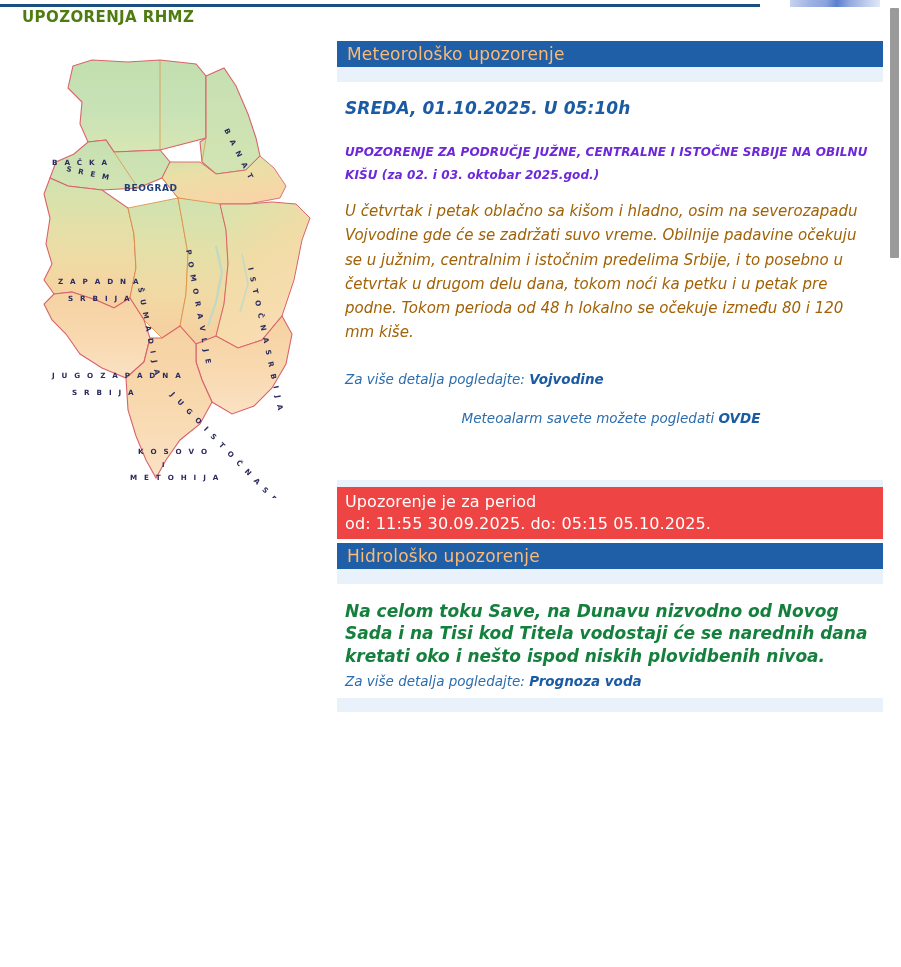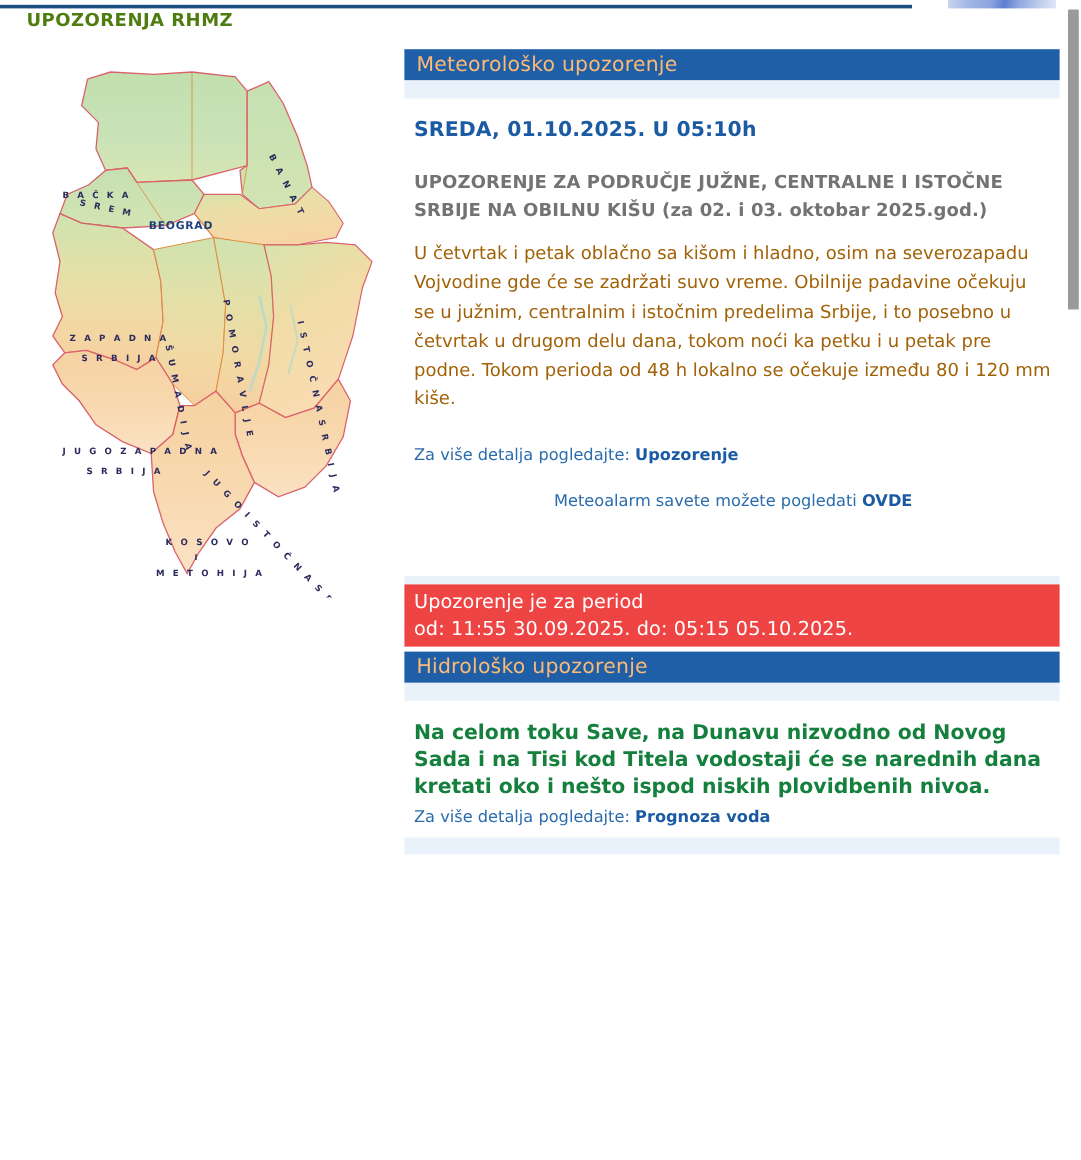--- a/index.html
+++ b/index.html
@@ -80,32 +80,32 @@
     height: 26px;
     padding: 0 0 0 10px;
     letter-spacing: 0.2px;
     font-family: "DejaVu Sans", "Liberation Sans", sans-serif;
   }
   .sec-subband {
     background: #e9f2fa;
     height: 15px;
   }
 
-  .body-block { padding: 0 6px 0 8px; }
+  .body-block { padding: 0 6px 0 8px; font-style: italic; }
 
   .stamp {
     color: #1b5ba4;
     font-size: 17px;
     font-weight: bold;
     margin: 16px 0 0 0;
     letter-spacing: 0.1px;
   }
   h3.warn-title {
-    color: #737373;
-    font-size: 15px;
+    color: #6d28d9;
+    font-size: 12px;
     font-weight: bold;
     line-height: 22.5px;
     margin: 23px 0 0 0;
     letter-spacing: 0.1px;
   }
   p.warn-text {
     color: #a16207;
     font-size: 15px;
     line-height: 24.3px;
     margin: 13px 0 0 0;
@@ -273,21 +273,21 @@
 
   <div class="body-block">
     <div class="stamp">SREDA, 01.10.2025. U 05:10h</div>
 
     <h3 class="warn-title">UPOZORENJE ZA PODRUČJE JUŽNE, CENTRALNE I ISTOČNE SRBIJE NA OBILNU KIŠU (za 02. i 03. oktobar 2025.god.)</h3>
     <p class="warn-text">U četvrtak i petak oblačno sa kišom i hladno, osim na severozapadu Vojvodine gde će se zadržati suvo vreme. Obilnije padavine očekuju se u južnim, centralnim i istočnim predelima Srbije, i to posebno u četvrtak u drugom delu dana, tokom noći ka petku i u petak pre podne. Tokom perioda od 48 h lokalno se očekuje između 80 i 120 mm kiše.</p>
 
 
     <p class="link-line">
       <span>Za više detalja pogledajte:</span>
-      <a class="link-strong" href="#">Upozorenje</a>
+      <a class="link-strong" href="#">Vojvodine</a>
     </p>
 
     <p class="link-line tight">
       <span>Meteoalarm savete možete pogledati</span>
       <a class="link-strong" href="#">OVDE</a>
     </p>
   </div>
 
   <div id="period-gap"></div>
   <div id="period-band-top"></div>

